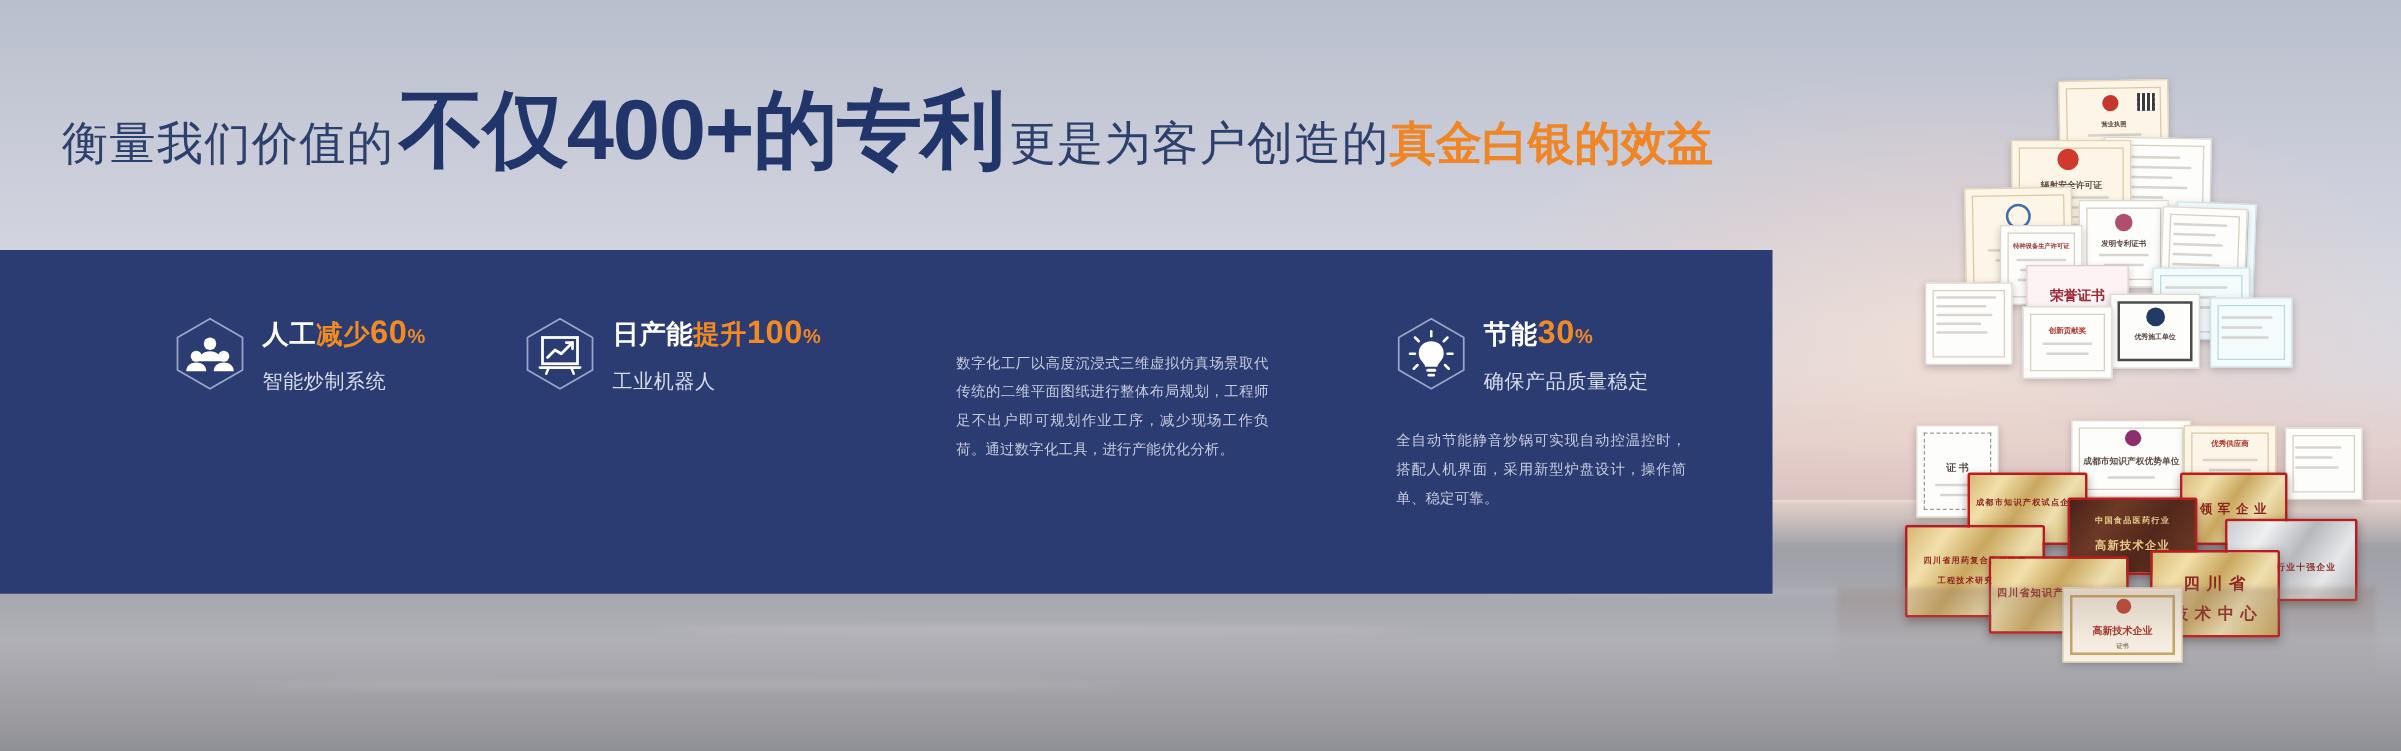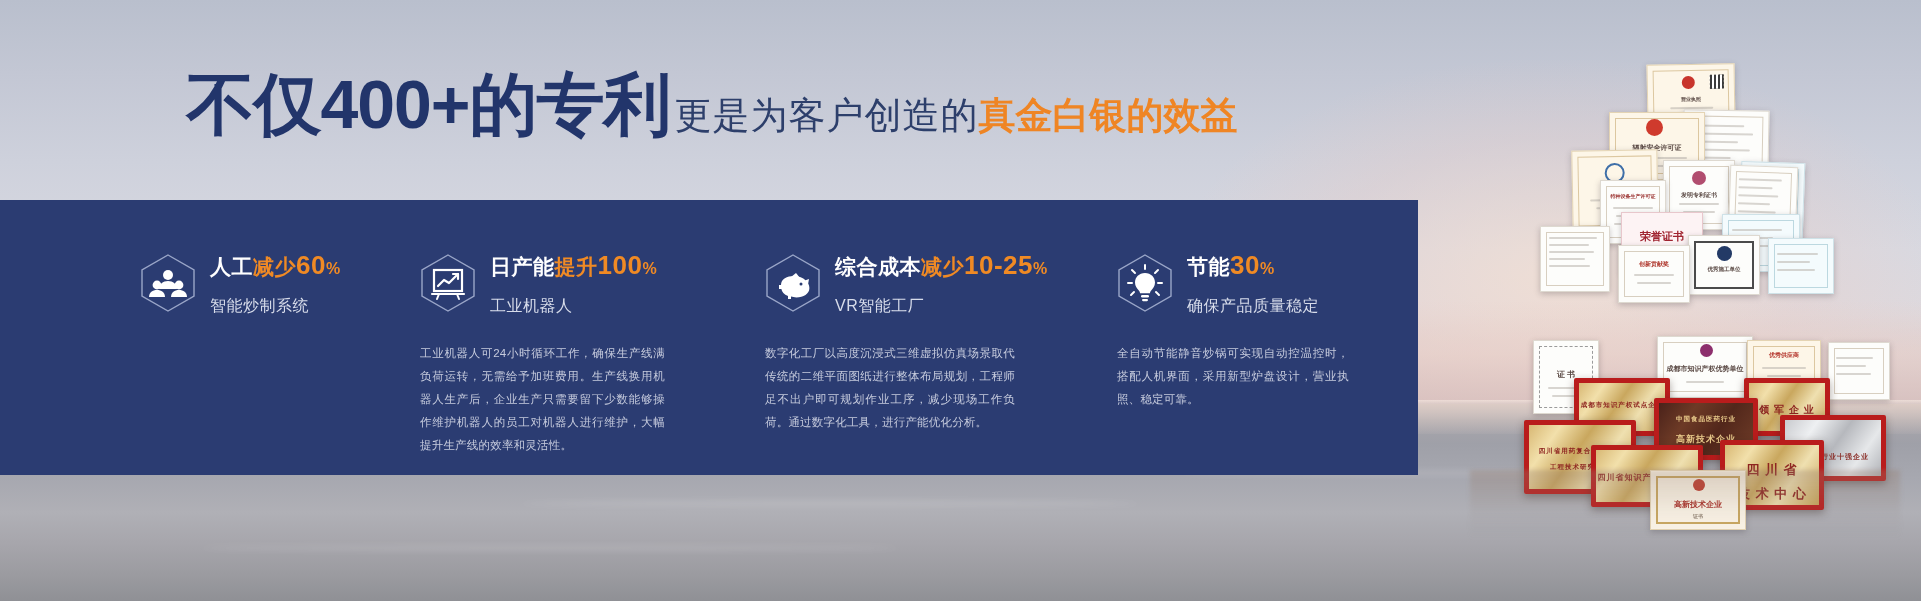--- a/index.html
+++ b/index.html
@@ -92,21 +92,21 @@
   .card-body{
     margin-top:28px;font-size:11.5px;line-height:2.0;color:#c6cbdd;
     letter-spacing:.2px;text-align:justify;
   }
   .card.c1 .card-body{width:250px;}
   .card.c2 .card-body{width:245px;}
   .card.c3 .card-body{width:250px;}
   .card.c4 .card-body{width:232px;}
 
   
-  .certs{position:absolute;left:1440px;top:40px;width:481px;height:470px;}
+  .certs{position:absolute;left:1440px;top:40px;width:481px;height:470px;font-family:Liberation Serif, serif;}
   .cert{
     position:absolute;box-sizing:border-box;
     background:#fdfdfb;border:1px solid #ded9d0;
     box-shadow:0 2px 6px rgba(60,55,60,.28);
     overflow:hidden;
   }
   .cert .inner{
     position:absolute;left:5px;top:5px;right:5px;bottom:5px;
     border:1px solid #d8cfc0;
   }
@@ -121,21 +121,21 @@
     position:absolute;border-radius:50%;
   }
   .cert.warm{background:#fdf6e8;border-color:#e4d4b4;}
   .cert.warm .inner{border-color:#dcc7a0;}
   .cert.cool{background:#f4fbfd;border-color:#cfe2e8;}
   .cert.cool .inner{border-color:#bcd8e0;}
   .cert.pink{background:#fdf3f4;border-color:#e8c7cc;}
 
   .plaque{
     position:absolute;box-sizing:border-box;
-    border:5px solid #b91c1c;border-radius:2px;
+    border:2px solid #b91c1c;border-radius:2px;
     box-shadow:0 3px 8px rgba(50,35,30,.4);
     overflow:hidden;
   }
   .plaque .face{
     position:absolute;left:0;top:0;width:100%;height:100%;
     background:linear-gradient(125deg,#d8b874 0%,#f2e0ab 22%,#c9a75e 45%,#efe0b0 68%,#c6a257 100%);
   }
   .plaque.dark .face{
     background:linear-gradient(125deg,#4a221a 0%,#6d3a26 30%,#52271b 60%,#703d28 100%);
   }
@@ -162,20 +162,21 @@
   <div class="bg-glow"></div>
   <div class="bg-haze"></div>
   <div class="bg-waterline"></div>
   <div class="bg-water"></div>
   <div class="bg-streak" style="left:60px;top:455px;width:420px;height:8px;"></div>
   <div class="bg-streak" style="left:520px;top:500px;width:620px;height:7px;"></div>
   <div class="bg-streak" style="left:1180px;top:470px;width:500px;height:6px;"></div>
   <div class="bg-streak" style="left:200px;top:545px;width:700px;height:6px;"></div>
 
   <div class="headline">
+    <span class="h-small">衡量我们价值的</span>
     <span class="h-big">不仅400+的专利</span>
     <span class="h-small">更是为客户创造的</span>
     <span class="h-accent">真金白银的效益</span>
   </div>
 
   <div class="panel">
     <div class="cards">
 
       <div class="card c1">
         <div class="card-head">
@@ -212,40 +213,23 @@
               <line x1="37" y1="41" x2="39" y2="46" stroke="#ffffff" stroke-width="2" stroke-linecap="round"></line>
             </svg>
           </div>
           <div class="card-titles">
             <div class="card-title">
               <span>日产能</span><span class="hl">提升</span><span class="num">100</span><span class="pct">%</span>
             </div>
             <div class="card-sub">工业机器人</div>
           </div>
         </div>
-        <div class="card-body">工业机器人可24小时循环工作，确保生产线满负荷运转，无需给予加班费用。生产线换用机器人生产后，企业生产只需要留下少数能够操作维护机器人的员工对机器人进行维护，大幅提升生产线的效率和灵活性。</div>
       </div>
 
       <div class="card c3">
-        <div class="card-head">
-          <div class="hexwrap">
-            <svg width="56" height="60" viewBox="0 0 56 60">
-              <polygon points="28,2 54,17 54,43 28,58 2,43 2,17" fill="none" stroke="#9aa6c8" stroke-width="1.4"></polygon>
-              <path d="M31 20l-5 4 9 1z" fill="#ffffff"></path>
-              <path d="M16 32c0-6 6-9 13-9 5 0 9 1.6 11.5 4.3l3.5-1.3-.8 4.4c.8 1.4 1.2 3 1.2 4.6 0 6-6 9.4-13 9.4-2 0-3.8-.3-5.4-.8V46h-3v-2.9c-3.9-1.5-6.3-4.2-6.6-7.1H14v-4z" fill="#ffffff"></path>
-              <circle cx="36" cy="31" r="1.5" fill="#2b3c72"></circle>
-            </svg>
-          </div>
-          <div class="card-titles">
-            <div class="card-title">
-              <span>综合成本</span><span class="hl">减少</span><span class="num">10-25</span><span class="pct">%</span>
-            </div>
-            <div class="card-sub">VR智能工厂</div>
-          </div>
-        </div>
         <div class="card-body">数字化工厂以高度沉浸式三维虚拟仿真场景取代传统的二维平面图纸进行整体布局规划，工程师足不出户即可规划作业工序，减少现场工作负荷。通过数字化工具，进行产能优化分析。</div>
       </div>
 
       <div class="card c4">
         <div class="card-head">
           <div class="hexwrap">
             <svg width="56" height="60" viewBox="0 0 56 60">
               <polygon points="28,2 54,17 54,43 28,58 2,43 2,17" fill="none" stroke="#9aa6c8" stroke-width="1.4"></polygon>
               <path d="M28 20c-6 0-10 4.3-10 9.6 0 3.6 2 6 3.6 7.7.9 1 1.4 1.8 1.4 3h10c0-1.2.5-2 1.4-3 1.6-1.7 3.6-4.1 3.6-7.7C38 24.3 34 20 28 20z" fill="#ffffff"></path>
               <rect x="24" y="42" width="8" height="2.4" rx="1.2" fill="#ffffff"></rect>
@@ -261,21 +245,21 @@
               </g>
             </svg>
           </div>
           <div class="card-titles">
             <div class="card-title">
               <span>节能</span><span class="hl"></span><span class="num">30</span><span class="pct">%</span>
             </div>
             <div class="card-sub">确保产品质量稳定</div>
           </div>
         </div>
-        <div class="card-body">全自动节能静音炒锅可实现自动控温控时，搭配人机界面，采用新型炉盘设计，营业执照、稳定可靠。</div>
+        <div class="card-body">全自动节能静音炒锅可实现自动控温控时，搭配人机界面，采用新型炉盘设计，操作简单、稳定可靠。</div>
       </div>
 
     </div>
   </div>
 
   <div class="certs">
 
     <div class="cert warm" style="left:207px;top:24px;width:88px;height:60px;transform:rotate(-1deg);">
       <div class="inner"></div>
       <div class="seal" style="left:34px;top:11px;width:13px;height:13px;background:#c8352c;"></div>

